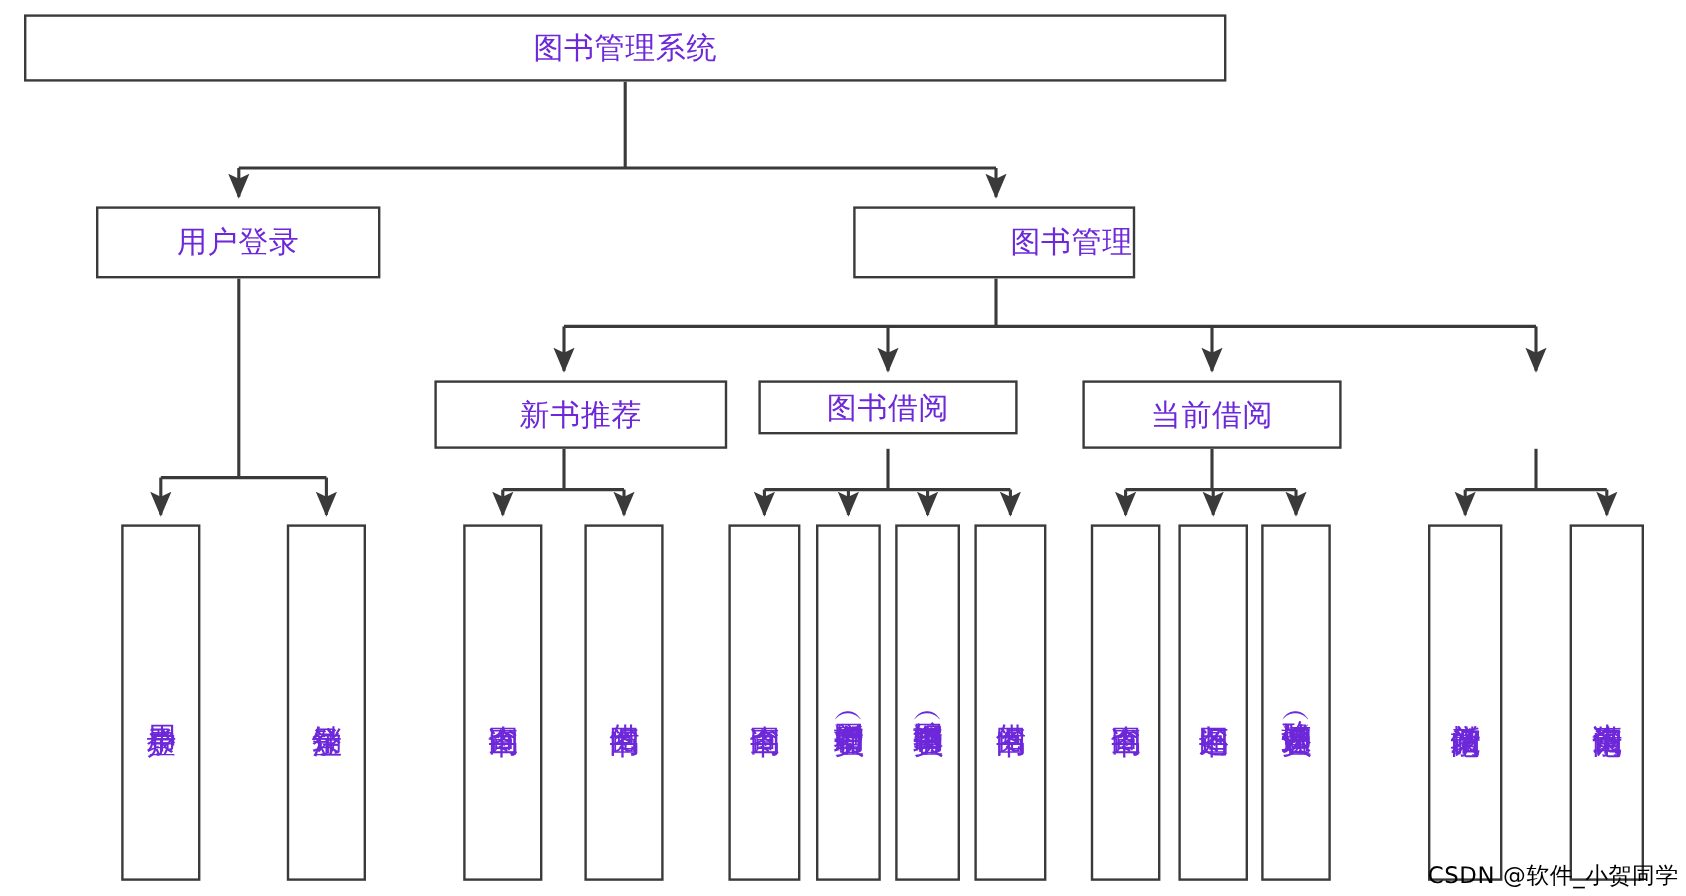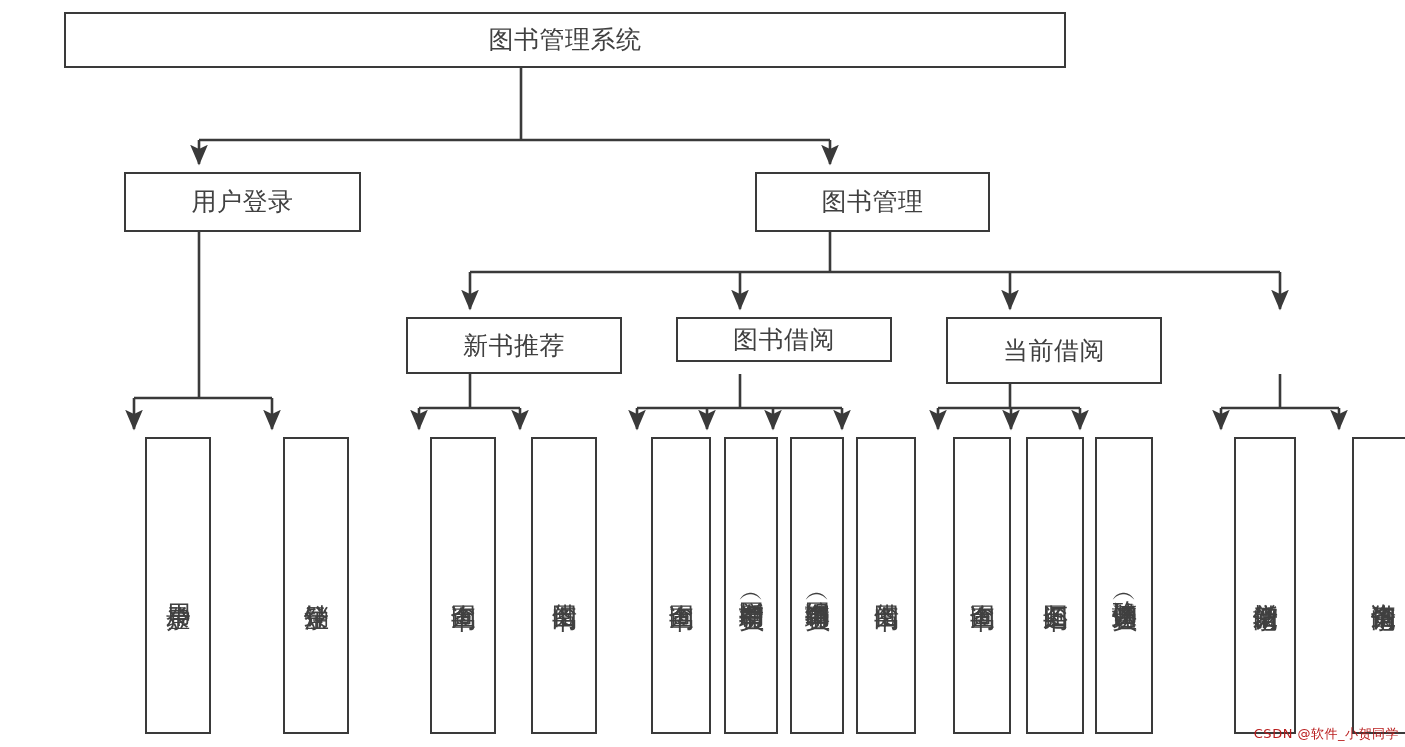--- a/index.html
+++ b/index.html
@@ -26,22 +26,21 @@
     pointer-events: none;
   }
   .node {
     position: absolute;
     box-sizing: border-box;
     border: 2.5px solid #3a3a3a;
     background: #ffffff;
     display: flex;
     align-items: center;
     justify-content: center;
-    color: #404040;
-    margin-left: 44px;
+    color: #6d28d9;
   }
   .node .label {
     text-align: center;
     line-height: 1.18;
     letter-spacing: 0.5px;
   }
   .node.h .label {
     writing-mode: horizontal-tb;
     font-size: 25px;
   }
@@ -57,22 +56,22 @@
     text-orientation: upright;
     font-size: 25px;
     line-height: 1.12;
     letter-spacing: 1px;
     max-height: 270px;
   }
   .watermark {
     position: absolute;
     right: 6px;
     bottom: 4px;
-    font-size: 13px;
-    color: #b91c1c;
+    font-size: 19px;
+    color: #000000;
     letter-spacing: 0.5px;
     white-space: nowrap;
     font-family: "DejaVu Sans", "Liberation Sans", sans-serif;
   }
 </style>
 </head>
 <body>
 
 <div id="canvas">
 
@@ -138,31 +137,31 @@
     </g>
   </svg>
 
   <div class="node h root" style="left:20px; top:12px; width:1002px; height:56px;">
     <span class="label">图书管理系统</span>
   </div>
 
   <div class="node h" style="left:80px; top:172px; width:237px; height:60px;">
     <span class="label">用户登录</span>
   </div>
-  <div class="node h" style="left:711px; top:172px; width:235px; height:60px;">
+  <div class="node h" style="left:711px; top:172px; width:235px; height:60px;justify-content:flex-end;">
     <span class="label">图书管理</span>
   </div>
 
-  <div class="node h" style="left:362px; top:317px; width:216px; height:57px;">
+  <div class="node h" style="left:362px; top:317px; width:244px; height:57px;">
     <span class="label">新书推荐</span>
   </div>
   <div class="node h" style="left:632px; top:317px; width:216px; height:45px;">
     <span class="label">图书借阅</span>
   </div>
-  <div class="node h" style="left:902px; top:317px; width:216px; height:67px;">
+  <div class="node h" style="left:902px; top:317px; width:216px; height:57px;">
     <span class="label">当前借阅</span>
   </div>
 
   <div class="node v" style="left:101px; top:437px; width:66px; height:297px;">
     <span class="label">用户登录</span>
   </div>
   <div class="node v" style="left:239px; top:437px; width:66px; height:297px;">
     <span class="label">注销登录</span>
   </div>
 

